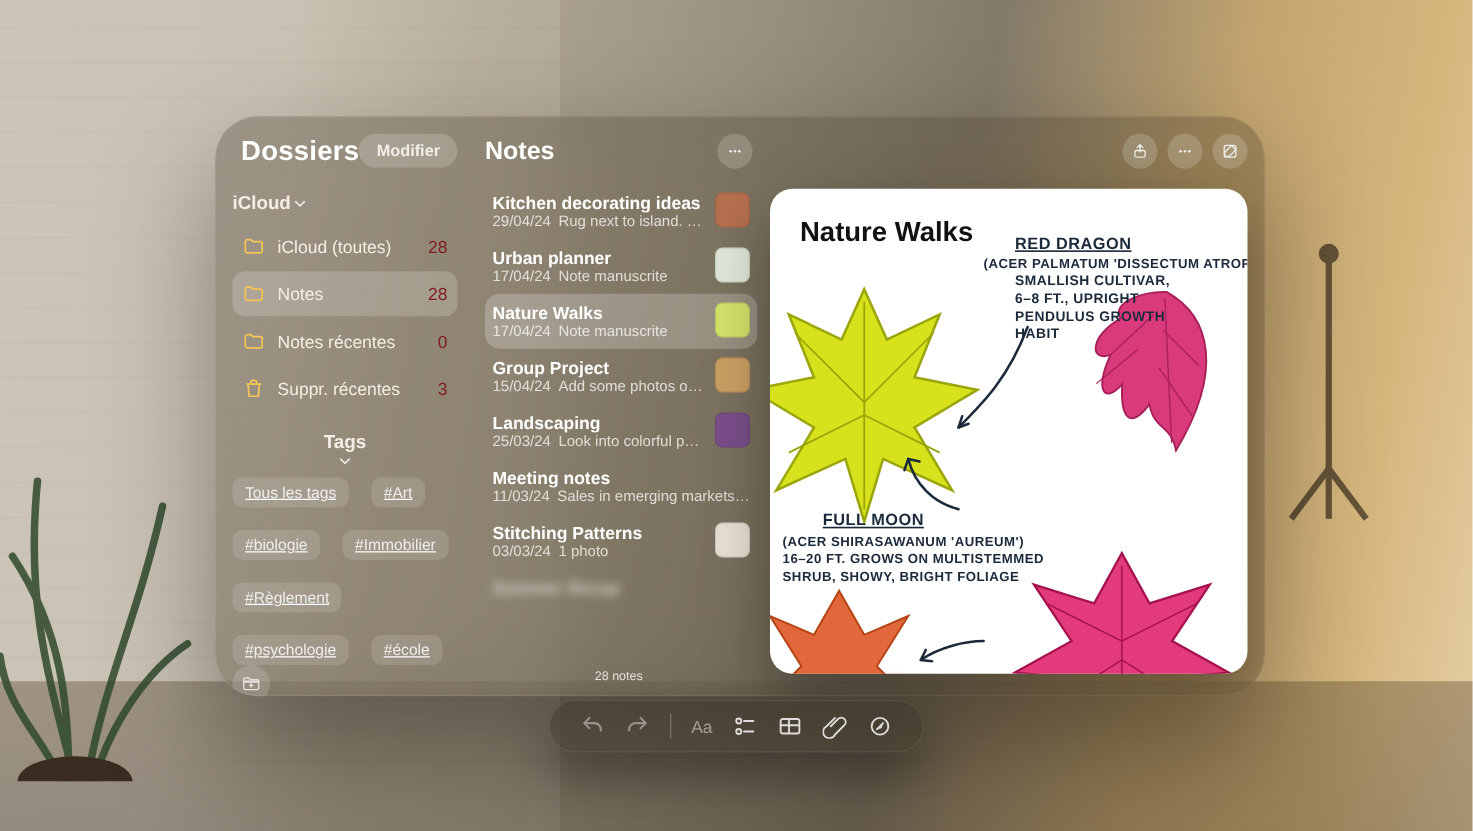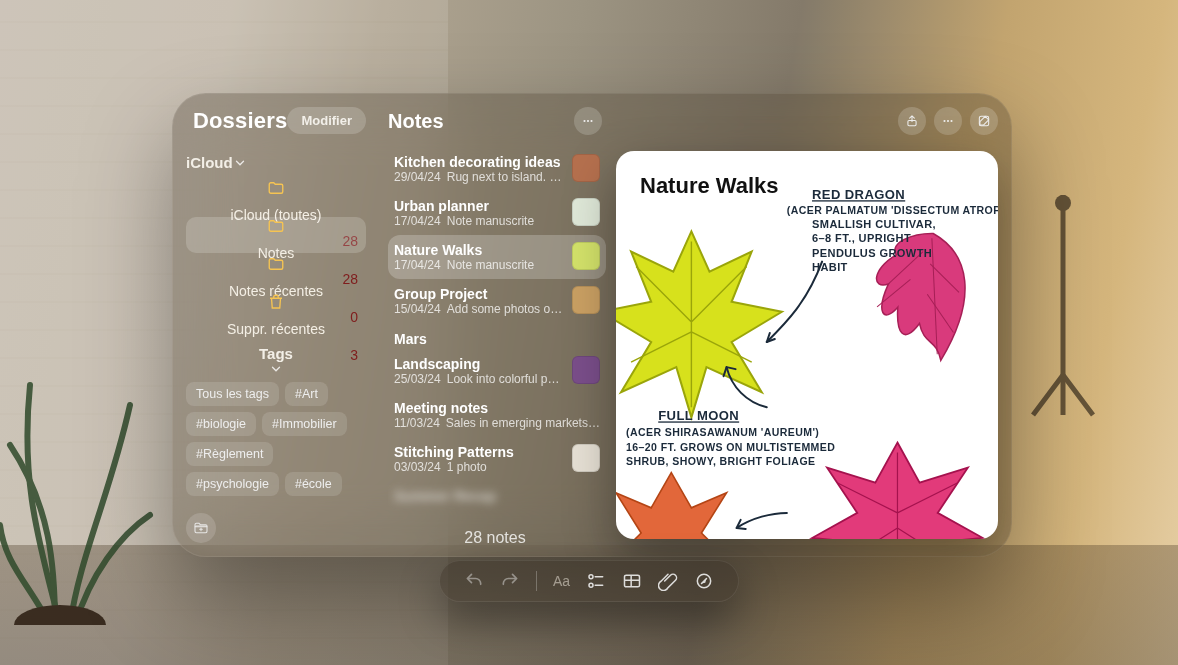--- a/index.html
+++ b/index.html
@@ -44,29 +44,29 @@
     border:none; padding:6px 14px; border-radius:999px; cursor:pointer;font-weight:bold;
   }
   .sec-head{
     display:flex; align-items:center; justify-content:flex-start;
     margin-top:20px; font-size:15px; font-weight:600; color:#f3efe7;
   }
   .chev{ width:14px; height:14px; opacity:.8; }
   .folder-list{ margin-top:8px; display:flex; flex-direction:column; gap:2px; }
   .folder-row{
     display:flex; align-items:center; gap:10px; height:36px; padding:0 8px;
-    border-radius:10px; font-size:14px; color:#f4efe5; cursor:pointer;flex-direction:column;
+    border-radius:10px; font-size:14px; color:#f4efe5; cursor:pointer;
   }
   .folder-row.sel{ background:rgba(255,255,255,.18); }
   .folder-row .cnt{ margin-left:auto; font-size:14px; color:#7f1d1d; }
   .ficon{ width:18px; height:18px; flex:none; }
   .ficon path{ fill:none; stroke:#f6c452; stroke-width:1.8; }
   .ficon.trash path{ stroke:#f6c452; }
 
-  .tags-wrap{ margin-top:6px; display:flex; flex-wrap:wrap; gap:6px; }
+  .tags-wrap{ margin-top:6px; display:flex; flex-wrap:wrap; gap:18px;text-decoration:underline; }
   .tag-chip{
     font-size:12.5px; padding:5px 10px; border-radius:8px;
     background:rgba(255,255,255,.13); color:#eee; cursor:pointer;
   }
 
   .sb-foot{ margin-top:auto; }
   .circ-btn{
     width:30px; height:30px; border-radius:999px; border:none; cursor:pointer;
     background:rgba(255,255,255,.15); display:flex; align-items:center; justify-content:center;
   }
@@ -88,21 +88,21 @@
   .note-item.sel{ background:rgba(255,255,255,.22); }
   .ni-main{ flex:1; min-width:0; }
   .ni-title{ font-size:14px; font-weight:700; color:#fff; white-space:nowrap; overflow:hidden; text-overflow:ellipsis; }
   .ni-sub{ font-size:12px; color:rgba(255,255,255,.75); white-space:nowrap; overflow:hidden; text-overflow:ellipsis; }
   .ni-sub .date{ margin-right:6px;margin-top:13px; }
   .thumb{ width:28px; height:28px; border-radius:6px; flex:none; background:#bba; box-shadow:inset 0 0 0 1px rgba(0,0,0,.1); }
   .month-label{ font-size:14px; font-weight:700; margin:8px 0 2px 6px; color:#fff; }
   .blur-item .ni-title, .blur-item .ni-sub{ filter:blur(4px); opacity:.6; }
   .notes-count{
     position:absolute; bottom:10px; left:0; right:0; text-align:center;
-    font-size:16px; color:rgba(255,255,255,.8);
+    font-size:10px; color:rgba(255,255,255,.8);
   }
 
   
   .detail{ flex:1; position:relative; padding:14px 14px 14px 6px; }
   .detail-actions{ position:absolute; top:14px; right:14px; display:flex; gap:8px; }
   .paper{
     position:absolute; left:4px; right:14px; top:58px; bottom:18px;
     background:#fff; border-radius:18px;
     box-shadow:0 20px 50px rgba(0,0,0,.35);
     overflow:hidden; color:#111;
@@ -260,21 +260,20 @@
           </div>
           <div class="thumb" style="background:#d3e26a"></div>
         </div>
         <div class="note-item">
           <div class="ni-main">
             <div class="ni-title">Group Project</div>
             <div class="ni-sub"><span class="date">15/04/24</span>Add some photos of the…</div>
           </div>
           <div class="thumb" style="background:#caa063"></div>
         </div>
-        <div class="month-label">Mars</div>
         <div class="note-item">
           <div class="ni-main">
             <div class="ni-title">Landscaping</div>
             <div class="ni-sub"><span class="date">25/03/24</span>Look into colorful peren…</div>
           </div>
           <div class="thumb" style="background:#7a4e8a"></div>
         </div>
         <div class="note-item">
           <div class="ni-main">
             <div class="ni-title">Meeting notes</div>

